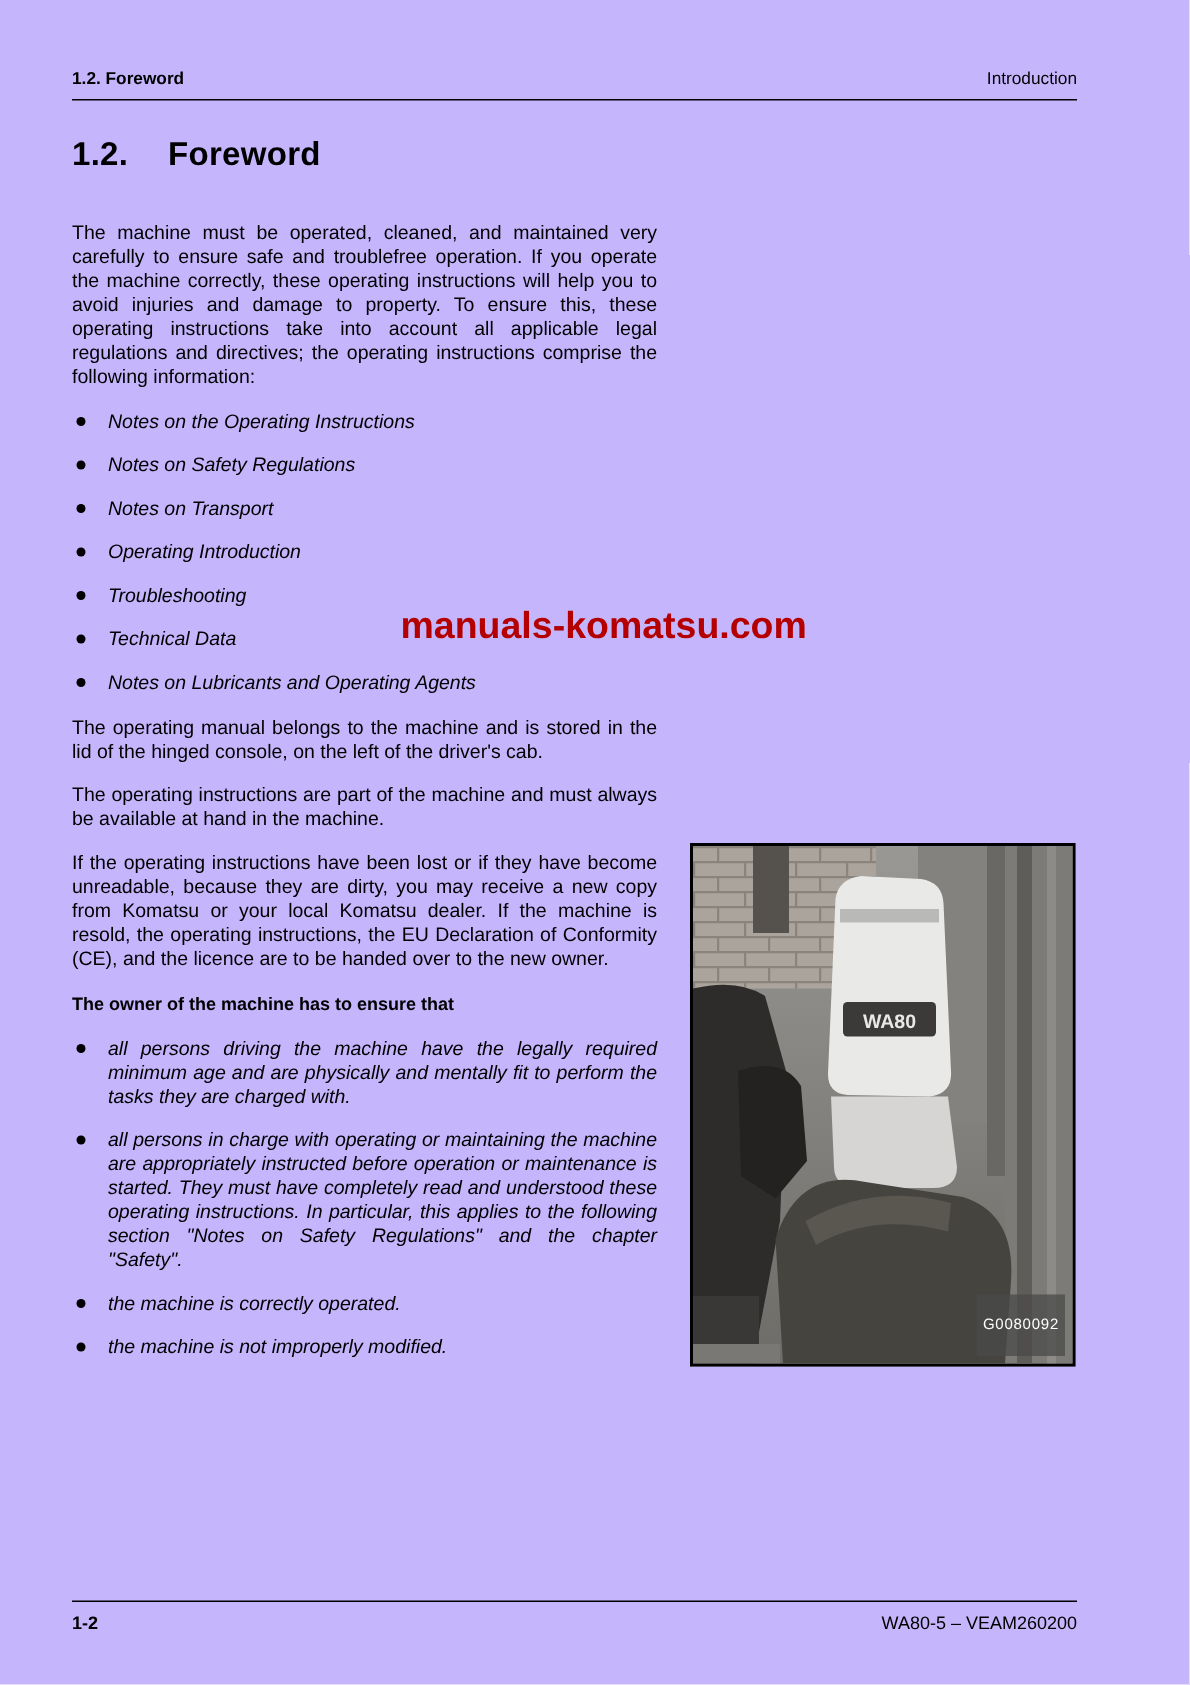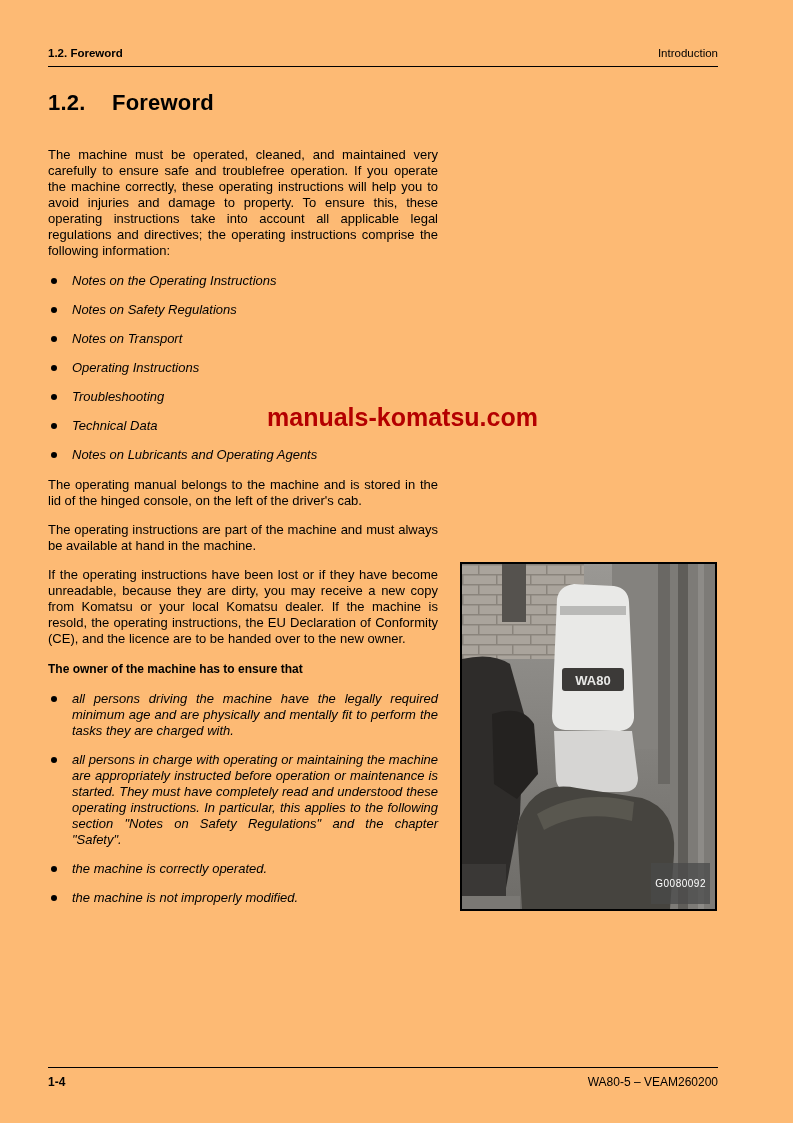--- a/index.html
+++ b/index.html
@@ -1,21 +1,21 @@
 <!DOCTYPE html>
 <html><head>
 <meta charset="utf-8">
 <style>
   * { margin: 0; padding: 0; box-sizing: border-box; }
   html, body { background: #ffffff; }
   .page {
     position: relative;
     width: 793px;
     height: 1123px;
-    background: #fdba74;
+    background: #c4b5fd;
     font-family: "Liberation Sans", sans-serif;
     color: #000000;
     overflow: hidden;
   }
 
   
   .running-header {
     position: absolute;
     left: 48px;
     right: 75px;
@@ -148,21 +148,21 @@
     <h1 class="title">
       <span class="title-num">1.2.</span><span class="title-text">Foreword</span>
     </h1>
 
     <p>The machine must be operated, cleaned, and maintained very carefully to ensure safe and troublefree operation. If you operate the machine correctly, these operating instructions will help you to avoid injuries and damage to property. To ensure this, these operating instructions take into account all applicable legal regulations and directives; the operating instructions comprise the following information:</p>
 
     <ul class="bullets">
       <li><span class="dot"></span><span>Notes on the Operating Instructions</span></li>
       <li><span class="dot"></span><span>Notes on Safety Regulations</span></li>
       <li><span class="dot"></span><span>Notes on Transport</span></li>
-      <li><span class="dot"></span><span>Operating Instructions</span></li>
+      <li><span class="dot"></span><span>Operating Introduction</span></li>
       <li><span class="dot"></span><span>Troubleshooting</span></li>
       <li><span class="dot"></span><span>Technical Data</span></li>
       <li><span class="dot"></span><span>Notes on Lubricants and Operating Agents</span></li>
     </ul>
 
     <p>The operating manual belongs to the machine and is stored in the lid of the hinged console, on the left of the driver's cab.</p>
     <p>The operating instructions are part of the machine and must always be available at hand in the machine.</p>
     <p>If the operating instructions have been lost or if they have become unreadable, because they are dirty, you may receive a new copy from Komatsu or your local Komatsu dealer. If the machine is resold, the operating instructions, the EU Declaration of Conformity (CE), and the licence are to be handed over to the new owner.</p>
 
     <h2 class="owner-heading">The owner of the machine has to ensure that</h2>
@@ -218,17 +218,17 @@
         <path d="M 55 262 Q 70 215 115 224 L 180 234 Q 215 245 212 290 L 208 345 L 60 345 Z" fill="#46443f"></path>
         <path d="M 75 250 Q 120 224 172 238 L 170 257 Q 120 244 82 266 Z" fill="#59574f"></path>
       </g>
       <rect x="0" y="332" width="58" height="13" fill="#7a7874"></rect>
     </svg>
     <figcaption class="photo-caption">G0080092</figcaption>
   </figure>
 
   <div class="footer-rule"></div>
   <footer class="page-footer">
-    <span class="f-left">1-4</span>
+    <span class="f-left">1-2</span>
     <span class="f-right">WA80-5 – VEAM260200</span>
   </footer>
 
 </div>
 
 </body></html>

